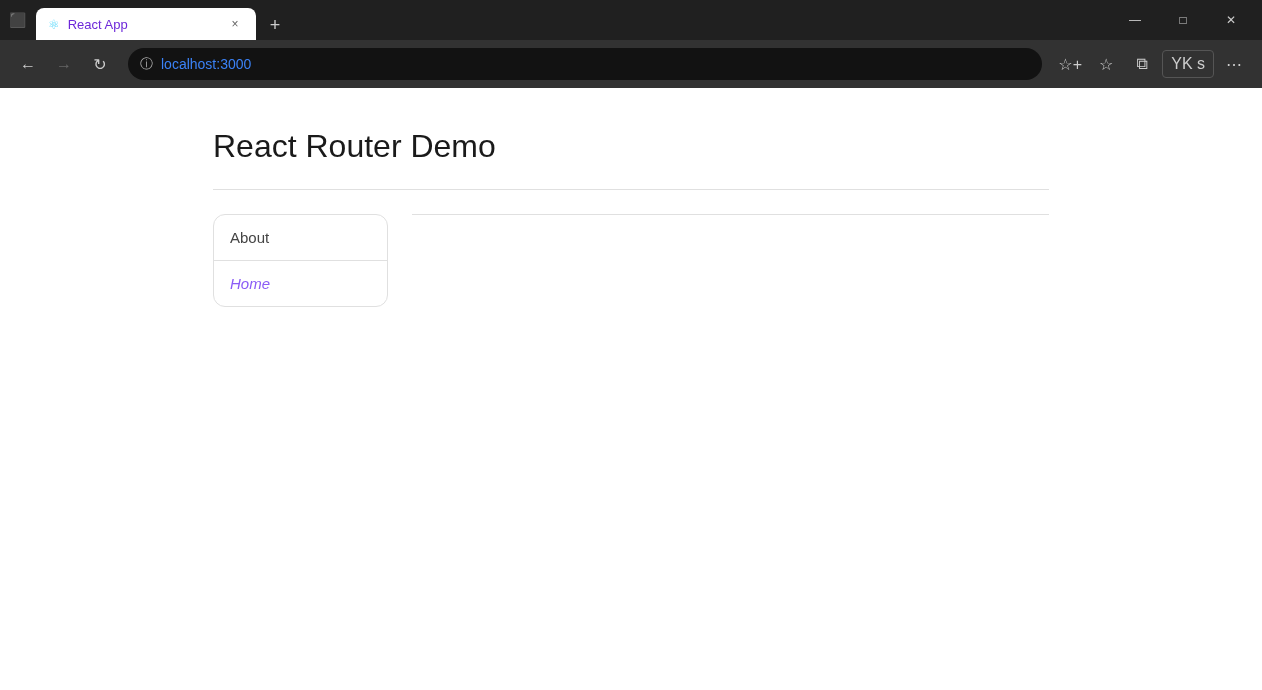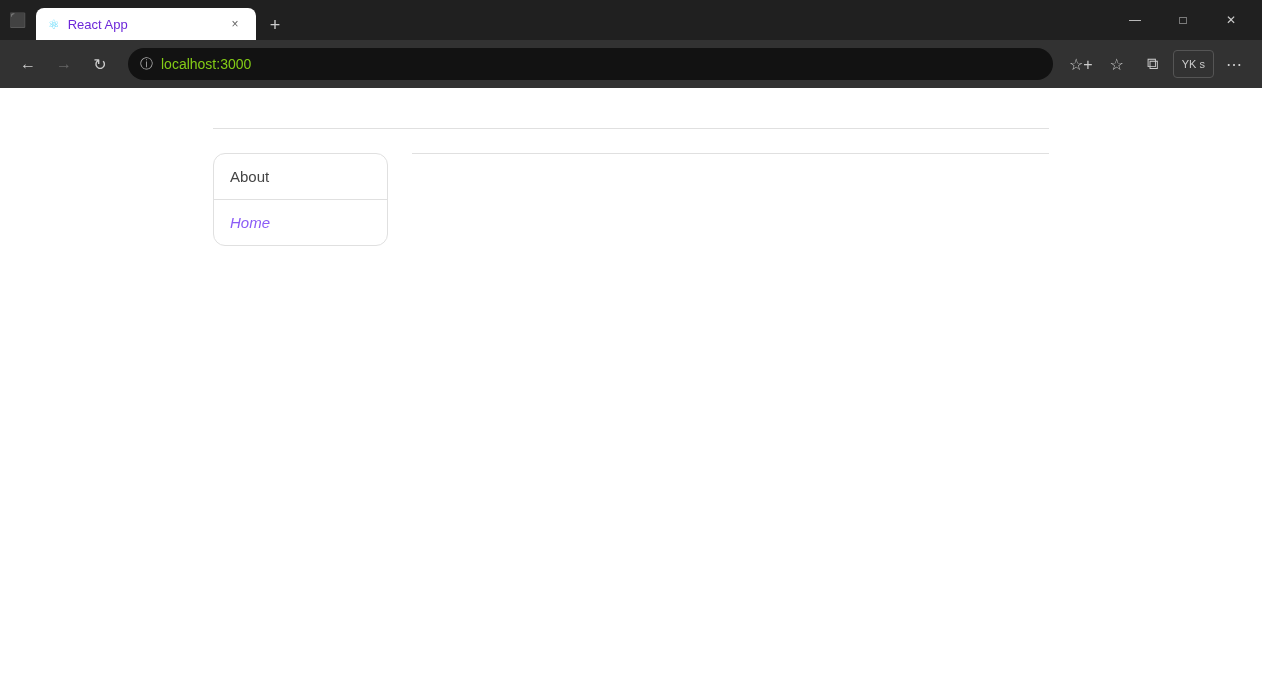--- a/index.html
+++ b/index.html
@@ -159,21 +159,21 @@
       margin: 0 8px;
     }
 
     .address-info {
       color: #aaa;
       font-size: 13px;
     }
 
     .address-text {
       font-size: 14px;
-      color: #84cc16;
+      color: #3b82f6;
       flex: 1;
     }
 
     .nav-actions {
       display: flex;
       align-items: center;
       gap: 4px;
     }
 
     .nav-action-btn {
@@ -189,21 +189,21 @@
     }
 
     .profile-btn {
       height: 28px;
       padding: 0 8px;
       border-radius: 4px;
       display: flex;
       align-items: center;
       justify-content: center;
       color: #ccc;
-      font-size: 11px;
+      font-size: 16px;
       cursor: pointer;
       border: 1px solid #555;
     }
 
     
     .page-content {
       width: 1262px;
       min-height: 600px;
       background: #fff;
       padding: 40px 213px;
@@ -301,20 +301,21 @@
       <div class="nav-action-btn">☆+</div>
       <div class="nav-action-btn">☆</div>
       <div class="nav-action-btn">⧉</div>
       <div class="profile-btn">YK s</div>
       <div class="nav-action-btn">⋯</div>
     </div>
   </div>
 </div>
 
 <div class="page-content">
+  <h1 class="page-title">React Router Demo</h1>
   <hr class="divider">
   <div class="content-layout">
     <div class="nav-list">
       <a class="nav-list-item about">About</a>
       <a class="nav-list-item home">Home</a>
     </div>
     <div class="content-area">
       <hr class="content-divider">
     </div>
   </div>

